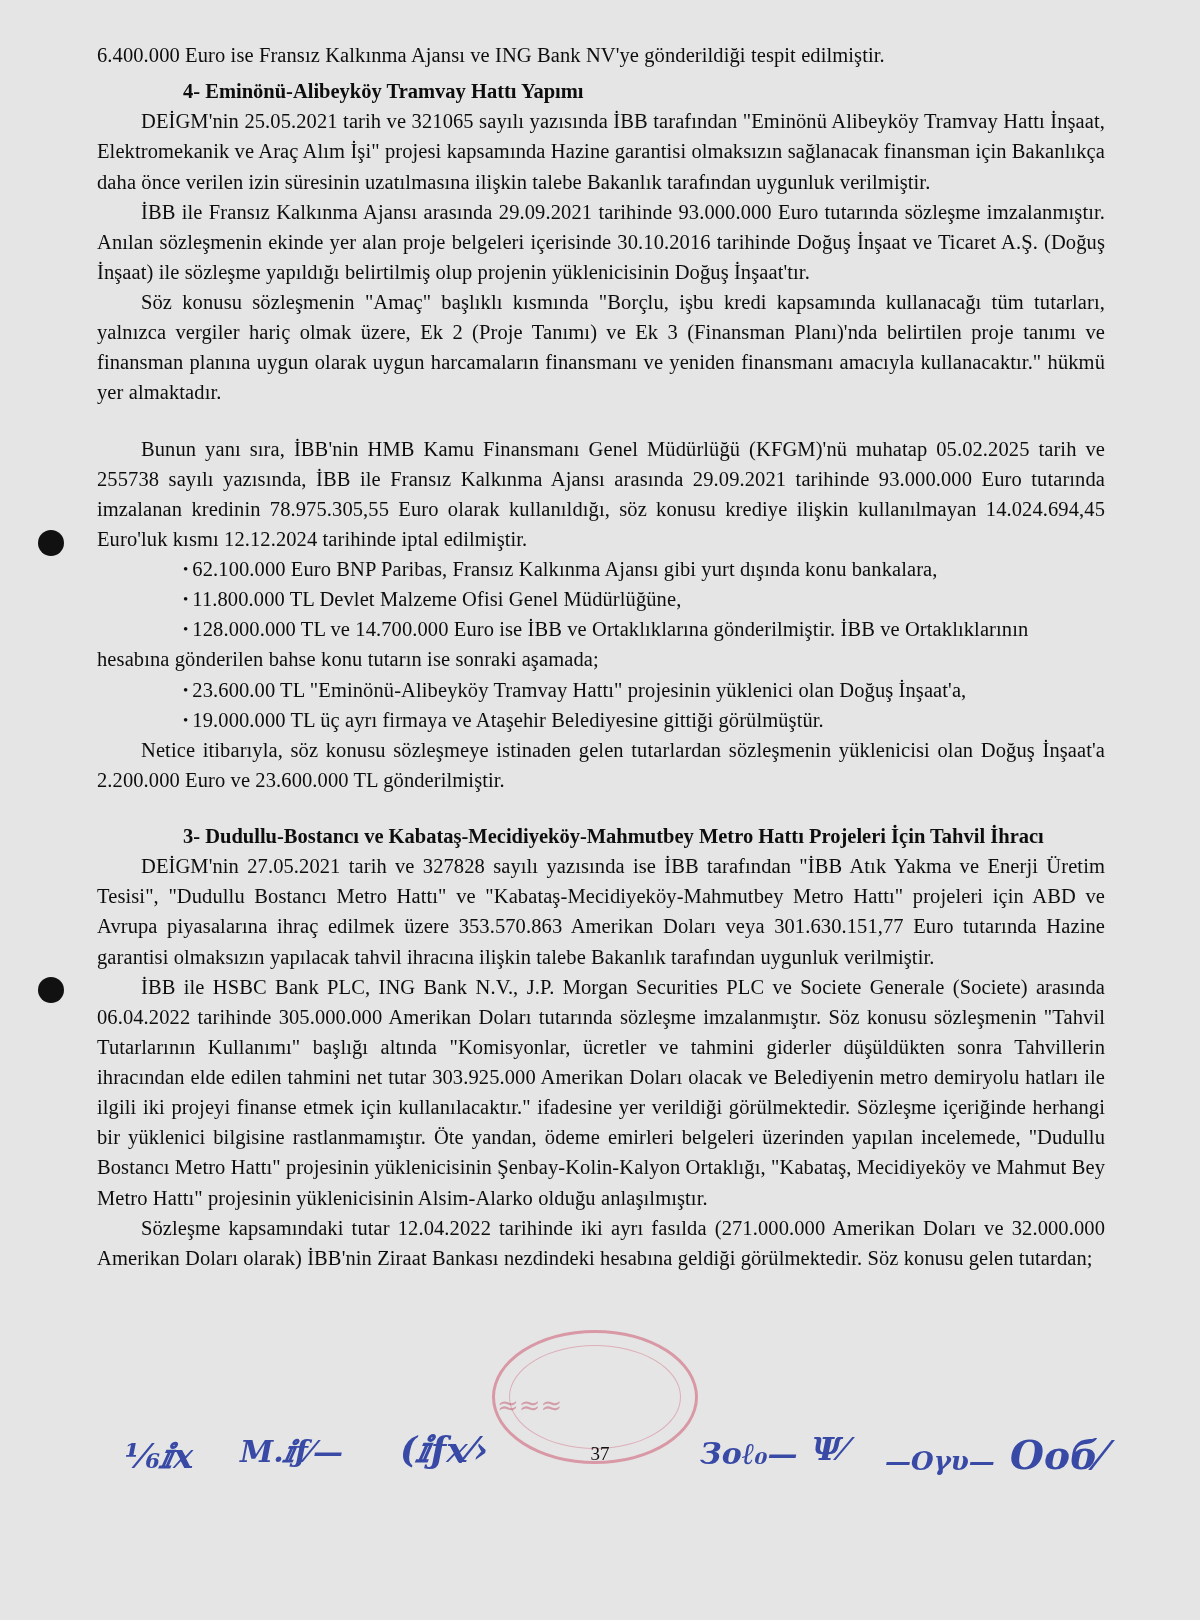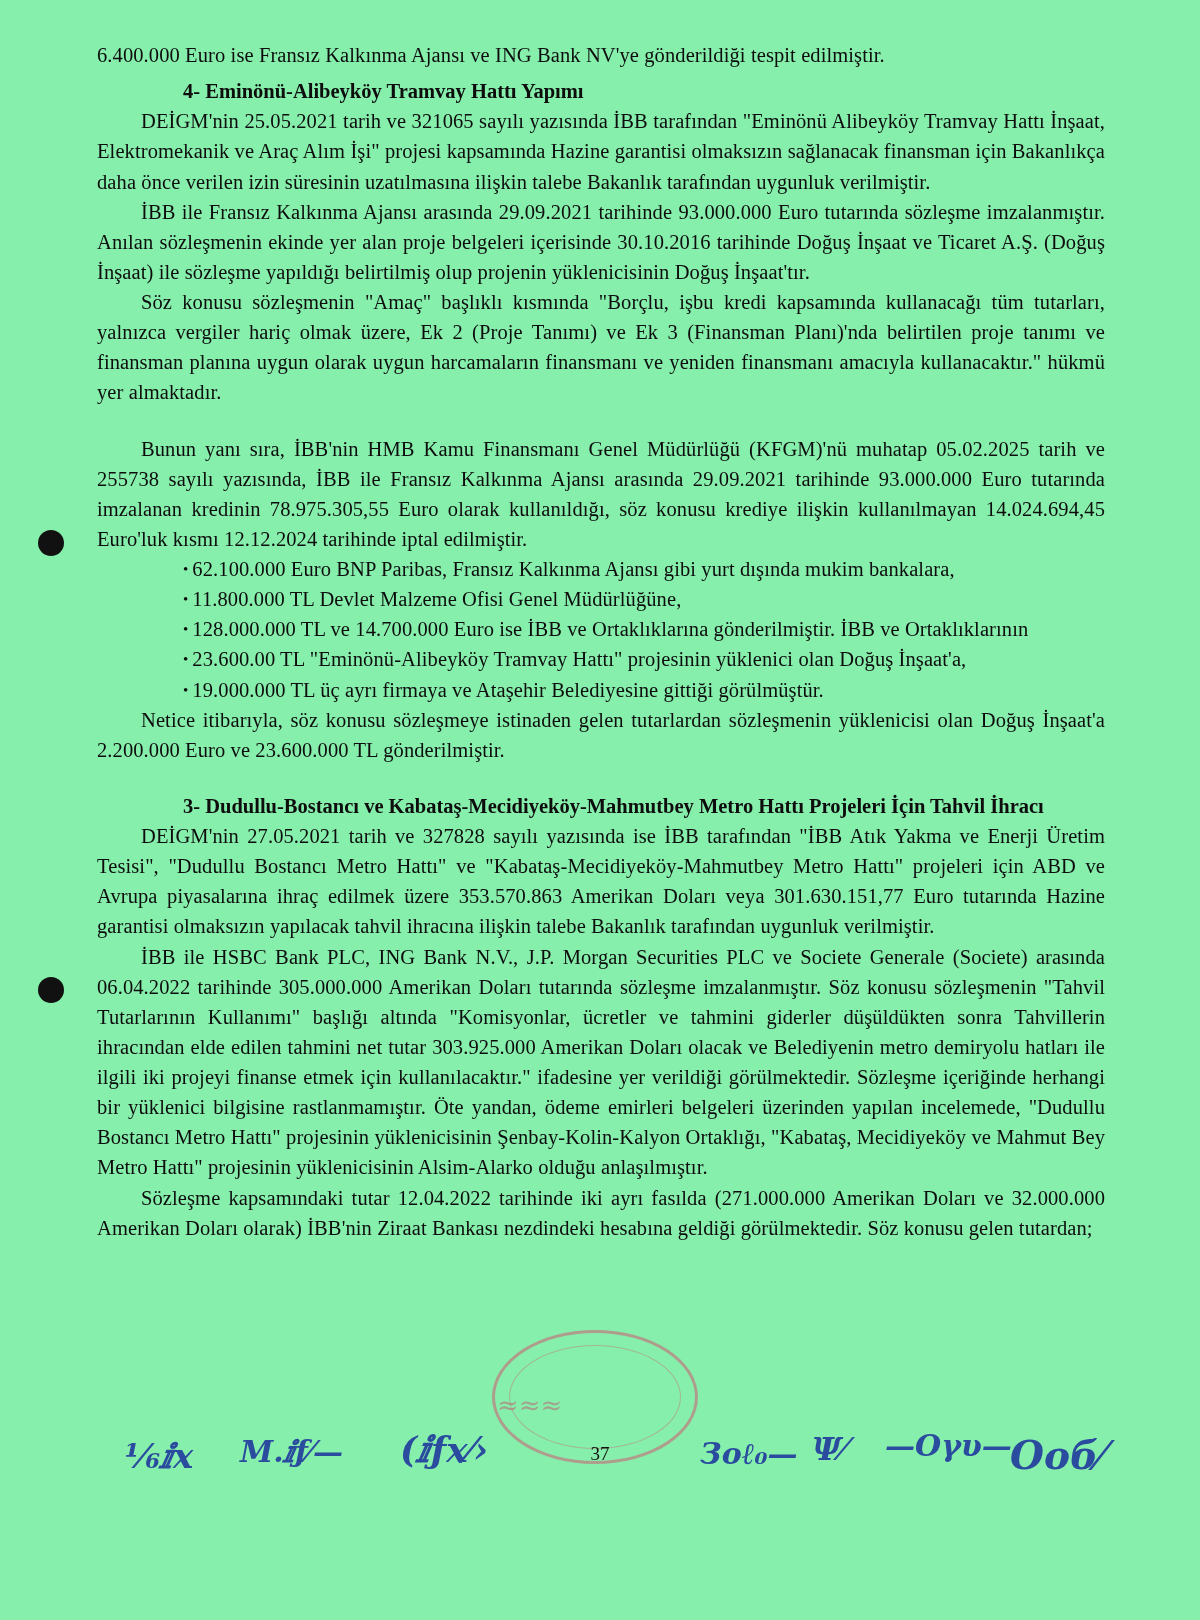--- a/index.html
+++ b/index.html
@@ -13,21 +13,21 @@
     position: relative;
     font-family: "Liberation Serif", serif;
     color: #0d0d0d;
     overflow: hidden;
   }
   .page {
     position: absolute;
     top: 0; left: 0;
     width: 1200px;
     height: 1620px;
-    background: #86efac;
+    background: #e5e5e5;
   }
   .content {
     position: absolute;
     left: 97px;
     top: 40px;
     width: 1008px;
   }
   p {
     margin: 0;
     font-size: 20.5px;
@@ -154,24 +154,25 @@
     <div class="heading center-ish">4- Eminönü-Alibeyköy Tramvay Hattı Yapımı</div>
 
     <p class="indent">DEİGM'nin 25.05.2021 tarih ve 321065 sayılı yazısında İBB tarafından "Eminönü Alibeyköy Tramvay Hattı İnşaat, Elektromekanik ve Araç Alım İşi" projesi kapsamında Hazine garantisi olmaksızın sağlanacak finansman için Bakanlıkça daha önce verilen izin süresinin uzatılmasına ilişkin talebe Bakanlık tarafından uygunluk verilmiştir.</p>
     <p class="indent">İBB ile Fransız Kalkınma Ajansı arasında 29.09.2021 tarihinde 93.000.000 Euro tutarında sözleşme imzalanmıştır. Anılan sözleşmenin ekinde yer alan proje belgeleri içerisinde 30.10.2016 tarihinde Doğuş İnşaat ve Ticaret A.Ş. (Doğuş İnşaat) ile sözleşme yapıldığı belirtilmiş olup projenin yüklenicisinin Doğuş İnşaat'tır.</p>
     <p class="indent">Söz konusu sözleşmenin "Amaç" başlıklı kısmında "Borçlu, işbu kredi kapsamında kullanacağı tüm tutarları, yalnızca vergiler hariç olmak üzere, Ek 2 (Proje Tanımı) ve Ek 3 (Finansman Planı)'nda belirtilen proje tanımı ve finansman planına uygun olarak uygun harcamaların finansmanı ve yeniden finansmanı amacıyla kullanacaktır." hükmü yer almaktadır.</p>
 
     <div class="gap-lg"></div>
 
     <p class="indent">Bunun yanı sıra, İBB'nin HMB Kamu Finansmanı Genel Müdürlüğü (KFGM)'nü muhatap 05.02.2025 tarih ve 255738 sayılı yazısında, İBB ile Fransız Kalkınma Ajansı arasında 29.09.2021 tarihinde 93.000.000 Euro tutarında imzalanan kredinin 78.975.305,55 Euro olarak kullanıldığı, söz konusu krediye ilişkin kullanılmayan 14.024.694,45 Euro'luk kısmı 12.12.2024 tarihinde iptal edilmiştir.</p>
 
-    <p class="bullet-line"><span class="bullet-dot">•</span><span>62.100.000 Euro BNP Paribas, Fransız Kalkınma Ajansı gibi yurt dışında mukim bankalara,</span></p>
+    <p class="bullet-line"><span class="bullet-dot">•</span><span>62.100.000 Euro BNP Paribas, Fransız Kalkınma Ajansı gibi yurt dışında konu bankalara,</span></p>
     <p class="bullet-line"><span class="bullet-dot">•</span><span>11.800.000 TL Devlet Malzeme Ofisi Genel Müdürlüğüne,</span></p>
     <p class="bullet-line"><span class="bullet-dot">•</span><span>128.000.000 TL ve 14.700.000 Euro ise İBB ve Ortaklıklarına gönderilmiştir. İBB ve Ortaklıklarının</span></p>
 
+    <p class="noindent">hesabına gönderilen bahse konu tutarın ise sonraki aşamada;</p>
 
     <p class="bullet-line"><span class="bullet-dot">•</span><span>23.600.00 TL "Eminönü-Alibeyköy Tramvay Hattı" projesinin yüklenici olan Doğuş İnşaat'a,</span></p>
     <p class="bullet-line"><span class="bullet-dot">•</span><span>19.000.000 TL üç ayrı firmaya ve Ataşehir Belediyesine gittiği görülmüştür.</span></p>
 
     <p class="indent">Netice itibarıyla, söz konusu sözleşmeye istinaden gelen tutarlardan sözleşmenin yüklenicisi olan Doğuş İnşaat'a 2.200.000 Euro ve 23.600.000 TL gönderilmiştir.</p>
 
     <div class="gap-lg"></div>
 
     <div class="heading heading-block center-ish">3- Dudullu-Bostancı ve Kabataş-Mecidiyeköy-Mahmutbey Metro Hattı Projeleri İçin Tahvil İhracı</div>
 
@@ -183,19 +184,19 @@
 
   <div class="seal"></div>
   <div class="scribble" style="left:497px; top:1390px; font-size:26px;">≈≈≈</div>
 
   <div class="sign-band">
     <div class="sig" style="left:125px; top:36px; font-size:34px;">⅙ⅈx</div>
     <div class="sig" style="left:240px; top:34px; font-size:30px;">M.ⅈƒ⁄—</div>
     <div class="sig" style="left:400px; top:28px; font-size:36px;">(ⅈƒx⁄›</div>
     <div class="sig" style="left:700px; top:36px; font-size:30px;">Зοℓ₀—</div>
     <div class="sig" style="left:812px; top:30px; font-size:32px;">Ψ⁄</div>
-    <div class="sig" style="left:885px; top:28px; font-size:30px;">—Ογυ—</div>
+    <div class="sig" style="left:885px; top:46px; font-size:26px;">—Ογυ—</div>
     <div class="sig" style="left:1010px; top:32px; font-size:39px;">Ооб⁄</div>
   </div>
 
   <div class="page-number">37</div>
 
 </div>
 
 </body></html>

